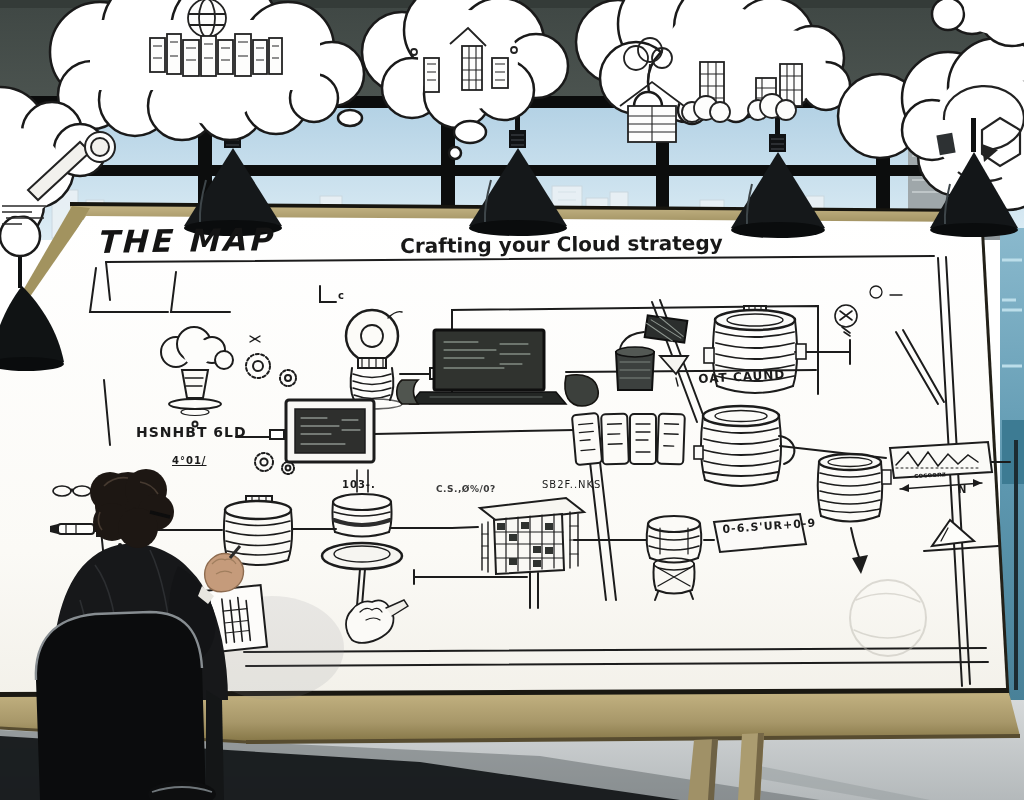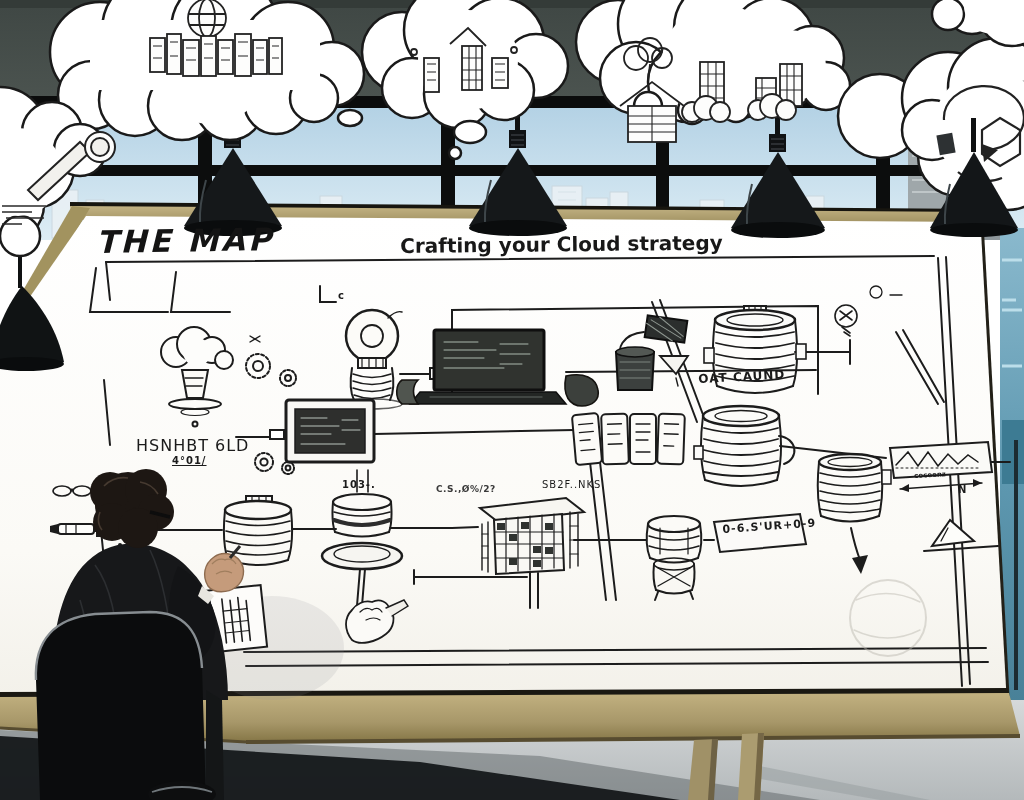--- a/index.html
+++ b/index.html
@@ -7,21 +7,21 @@
          font-family:"DejaVu Sans",sans-serif;}
   .art{position:absolute;inset:0;display:block;}
   .labels{position:absolute;inset:0;pointer-events:none;}
   .lbl{position:absolute;color:#1b1b1b;white-space:nowrap;transform-origin:left top;
        font-family:"DejaVu Sans",sans-serif;}
   .board-title{position:absolute;left:100px;top:224px;font-size:31px;font-weight:700;
        font-style:italic;letter-spacing:3px;color:#141414;transform:rotate(-1deg) skewX(-4deg);
        transform-origin:left top;}
   .board-subtitle{position:absolute;left:400px;top:234px;font-size:20px;font-weight:600;
        color:#181818;transform:rotate(-0.6deg);transform-origin:left top;}
-  .l0{left:136px;top:436px;font-size:16px;font-weight:400;letter-spacing:1px;}
+  .l0{left:136px;top:424px;font-size:14px;font-weight:700;letter-spacing:1px;}
   .l1{left:172px;top:455px;font-size:10px;font-weight:700;letter-spacing:1px;text-decoration:underline;}
   .l2{left:338px;top:290px;font-size:10px;font-weight:600;}
   .l3{left:342px;top:479px;font-size:10px;font-weight:600;letter-spacing:1px;}
   .l4{left:436px;top:484px;font-size:9px;font-weight:600;letter-spacing:.5px;color:#3a3a3a;}
   .l5{left:542px;top:479px;font-size:10px;font-weight:400;letter-spacing:1px;}
   .l6{left:698px;top:372px;font-size:12px;font-weight:700;letter-spacing:1px;transform:rotate(-3deg);}
   .l7{left:722px;top:523px;font-size:11px;font-weight:700;letter-spacing:1px;transform:rotate(-4deg);}
   .l8{left:914px;top:472px;font-size:7px;font-weight:600;transform:rotate(-3deg);}
   .l9{left:958px;top:484px;font-size:10px;font-weight:700;}
 </style>
@@ -598,20 +598,20 @@
   </g>
 </svg>
 
 <div class="labels">
   <div class="board-title">THE MAP</div>
   <div class="board-subtitle">Crafting your Cloud strategy</div>
   <div class="lbl l0">HSNHBT 6LD</div>
   <div class="lbl l1">4°01/</div>
   <div class="lbl l2">c</div>
   <div class="lbl l3">103-.</div>
-  <div class="lbl l4">C.S.,Ø%/2?</div>
+  <div class="lbl l4">C.S.,Ø%/0?</div>
   <div class="lbl l5">SB2F..NKS</div>
   <div class="lbl l6">OAT CAUND</div>
   <div class="lbl l7">0-6.S'UR+0-9</div>
   <div class="lbl l8">coceenz</div>
   <div class="lbl l9">N</div>
 </div>
 </div>
 
 </body></html>

